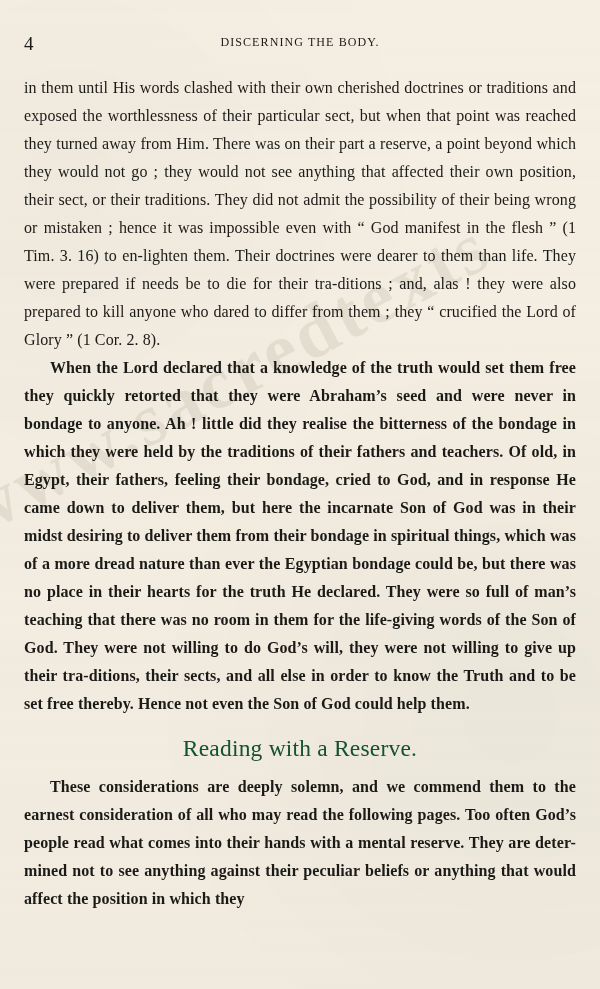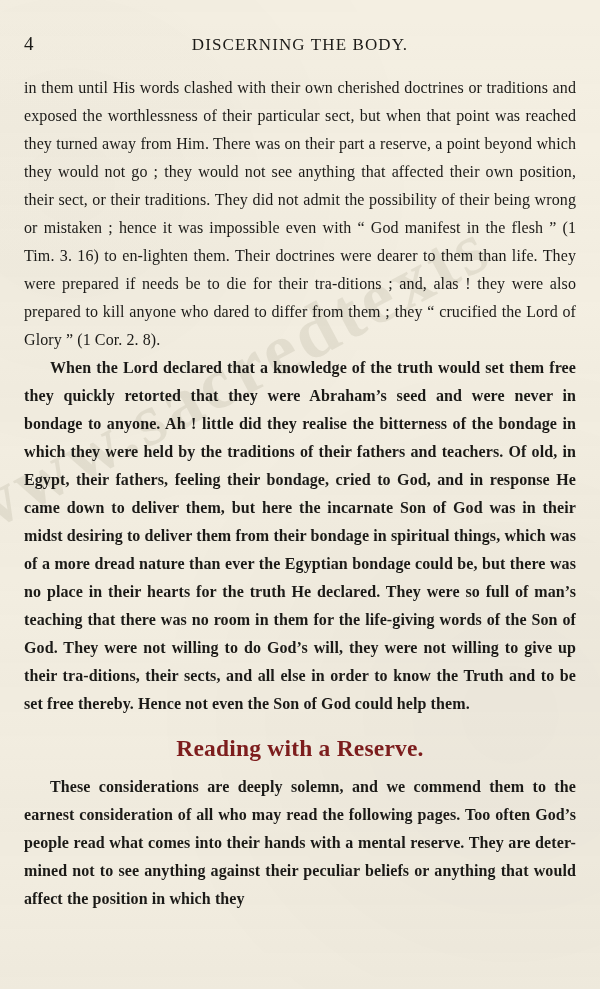--- a/index.html
+++ b/index.html
@@ -53,21 +53,21 @@
     font-size: 19px;
     font-family: "Liberation Serif", serif;
     color: #1b1a17;
   }
   .running-head {
     position: absolute;
     left: 0;
     right: 0;
     top: 2px;
     text-align: center;
-    font-size: 17px;
+    font-size: 12px;
     letter-spacing: 1.1px;
     color: #1b1a17;
   }
   .body-text {
     position: absolute;
     left: 24px;
     top: 74px;
     width: 552px;
   }
   p.para {
@@ -78,25 +78,25 @@
     text-justify: inter-word;
     color: #1b1a17;
     letter-spacing: 0.1px;
   }
   p.indent {
     text-indent: 26px;
     font-weight: bold;
   }
   h2.section-heading {
     font-size: 23.5px;
-    font-weight: bold;
+    font-weight: normal;
     text-align: center;
     margin: 17px 0 11px 0;
     letter-spacing: 0.2px;
-    color: #7f1d1d;
+    color: #14532d;
   }
   
   .grain {
     position: absolute;
     inset: 0;
     pointer-events: none;
     background:
       radial-gradient(circle at 12% 18%, rgba(0,0,0,0.025) 0%, rgba(0,0,0,0) 38%),
       radial-gradient(circle at 85% 72%, rgba(0,0,0,0.03) 0%, rgba(0,0,0,0) 42%),
       linear-gradient(180deg, rgba(255,255,255,0.18) 0%, rgba(0,0,0,0.02) 100%);

